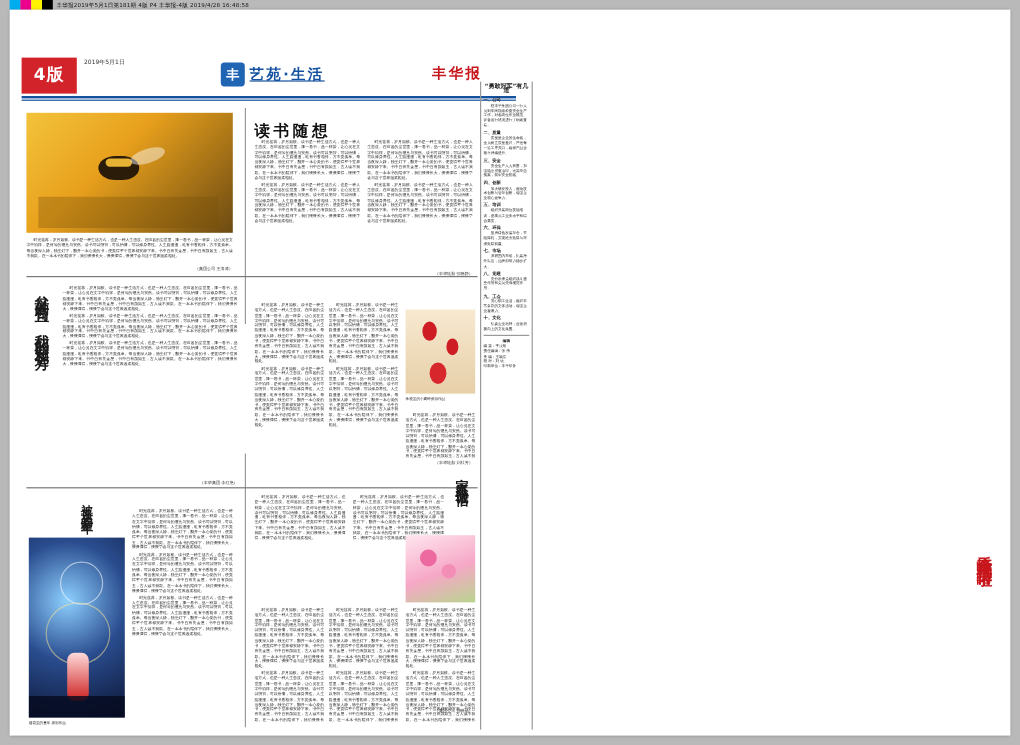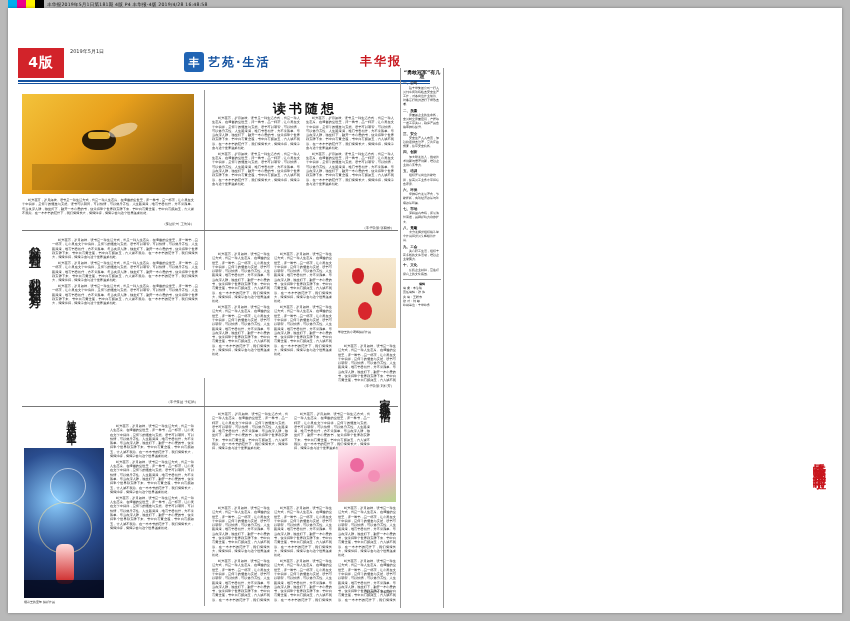--- a/index.html
+++ b/index.html
@@ -9,28 +9,28 @@
   
   .regbar{position:absolute;left:8px;top:0;height:9px;width:300px;display:flex;align-items:center;font-size:5px;}
   .reg-sw{width:9px;height:9px;}
   .regtext{font-size:4.6px;color:#111;margin-left:3px;letter-spacing:.2px;}
   .col-left{position:absolute;left:0;top:0;width:430px;height:605px;}
   .col-right{position:absolute;left:432px;top:0;width:402px;height:605px;}
   .thin{height:1px;background:#777;}
   .badge4{position:absolute;left:10px;top:40px;width:46px;height:30px;background:#d2232a;color:#fff;display:flex;align-items:center;justify-content:center;font-size:14px;font-weight:bold;letter-spacing:1px;font-family:"DejaVu Sans",sans-serif;}
   .mast4date{position:absolute;left:62px;top:40px;font-size:5px;color:#333;}
   .mast4logo{position:absolute;left:176px;top:44px;width:20px;height:20px;background:#2064b4;border-radius:3px;color:#fff;font-size:11px;display:flex;align-items:center;justify-content:center;font-weight:bold;}
-  .mast4title{position:absolute;left:200px;top:46px;font-size:12px;color:#1452a0;font-weight:bold;letter-spacing:2px;}
+  .mast4title{position:absolute;left:200px;top:46px;font-size:12px;color:#1452a0;font-weight:bold;letter-spacing:2px;text-decoration:underline;}
   .mast4right{position:absolute;left:352px;top:45px;font-size:12px;color:#c8161d;font-weight:bold;letter-spacing:2px;}
   .mastrule{position:absolute;left:10px;top:72px;width:412px;height:2px;background:#1452a0;}
   .mastrule2{position:absolute;left:10px;top:75px;width:412px;height:1px;background:#1452a0;}
   
   .tx{font-size:3.2px;line-height:4.3px;color:#222;text-align:justify;}
   .tx p{margin:0 0 1.5px 0;text-indent:6px;}
-  .hl{font-size:13px;font-weight:bold;color:#111;letter-spacing:3px;text-align:center;}
+  .hl{font-size:13px;font-weight:bold;color:#111;letter-spacing:3px;text-align:left;}
   .hl2{font-size:10px;font-weight:bold;color:#111;letter-spacing:2px;text-align:center;}
   .byline{font-size:3.4px;color:#333;text-align:right;}
   .vhead{writing-mode:vertical-rl;text-orientation:upright;font-size:12px;font-weight:bold;letter-spacing:3px;color:#1a1a1a;}
   .imgbox{position:absolute;overflow:hidden;}
   .cap{font-size:3px;color:#222;}
   .advert{position:absolute;right:14px;top:444px;writing-mode:vertical-rl;text-orientation:upright;font-size:13px;font-weight:bold;color:#c8161d;letter-spacing:2px;}
   
   .idxcol{position:absolute;left:392px;top:60px;width:38px;height:540px;border-left:1px solid #999;border-right:1px solid #999;padding:0 2px;font-size:3px;line-height:4.2px;color:#222;overflow:hidden;}
   .idxcol b{font-size:3.6px;}
   .colsep{position:absolute;background:#999;width:1px;}

